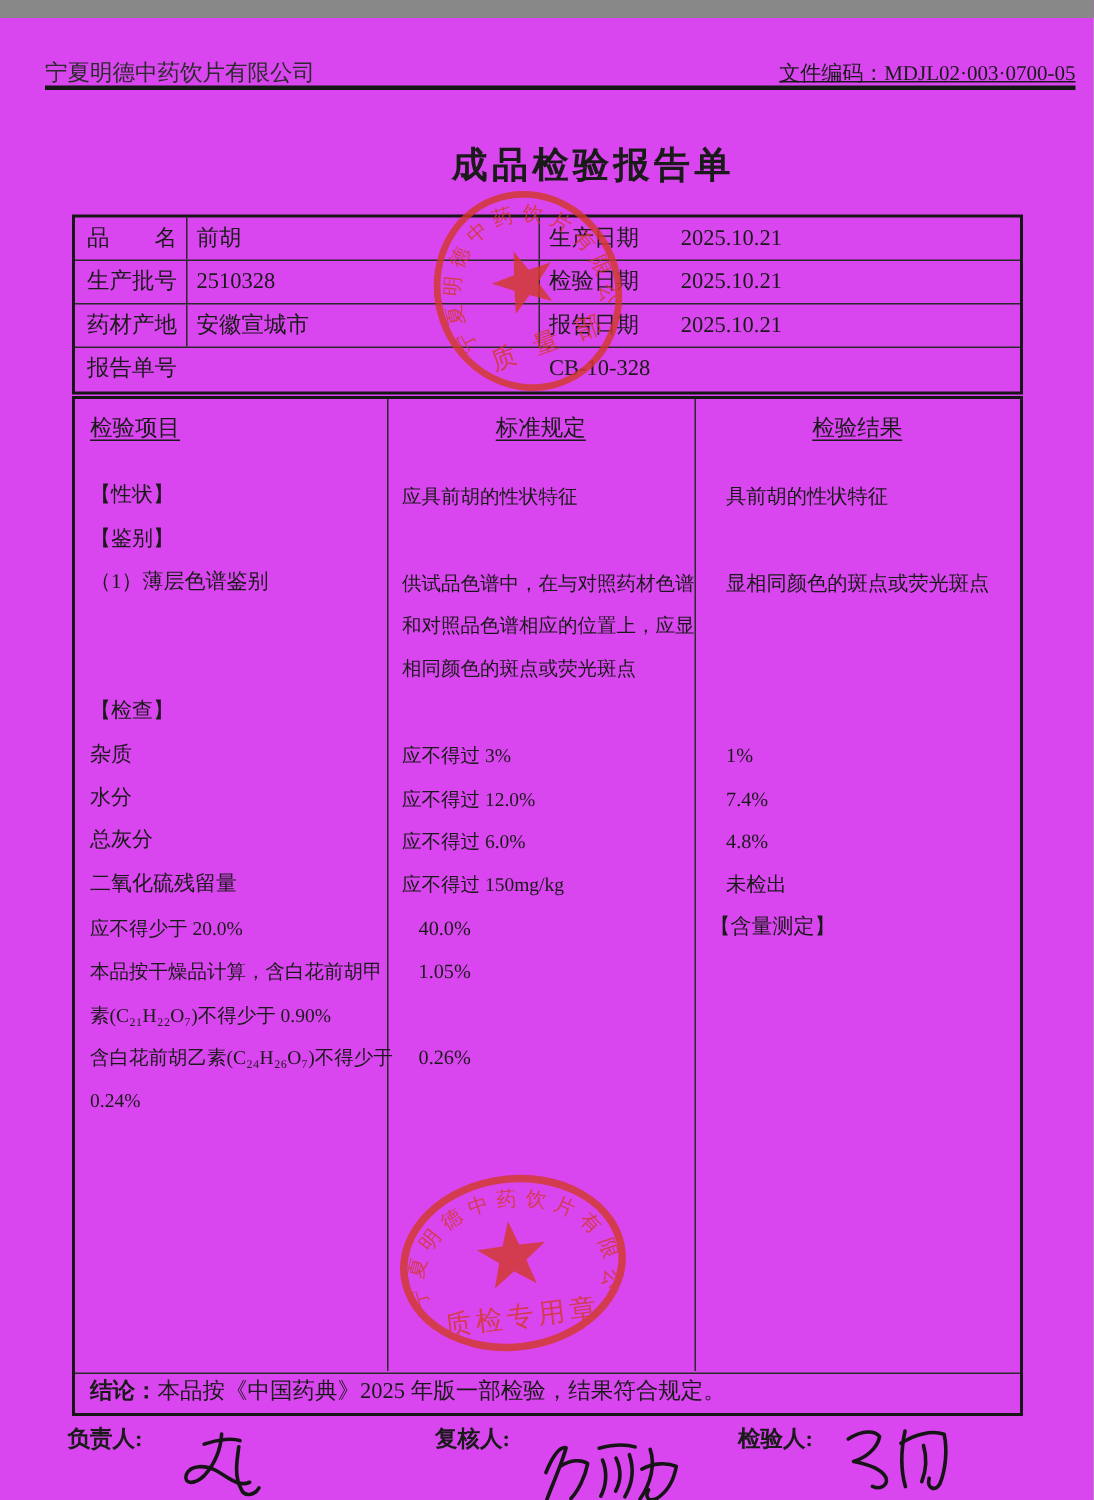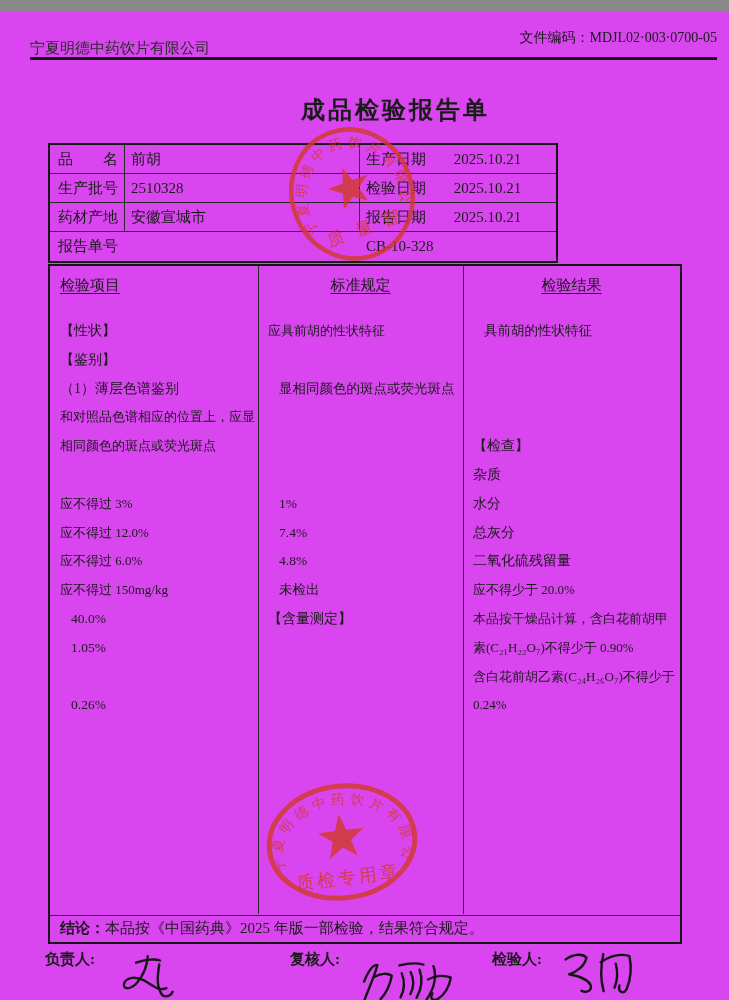--- a/index.html
+++ b/index.html
@@ -3,27 +3,27 @@
 <meta charset="utf-8">
 <style>
   html,body{margin:0;padding:0;background:#888;}
   .page{
     position:relative;width:729px;height:1000px;background:#d946ef;
     font-family:"Liberation Serif","DejaVu Serif",serif;color:#1a1a1a;
     overflow:hidden;margin:12px auto;border-right:1px solid #e0e0e0;
   }
   
   .hdr-company{position:absolute;left:30px;top:27px;font-size:15px;color:#2b2b2b;}
-  .hdr-code{position:absolute;right:12px;top:17px;font-size:14px;white-space:nowrap;}
+  .hdr-code{position:absolute;right:12px;top:28px;font-size:14px;white-space:nowrap;text-decoration:underline;}
   .hdr-rule{position:absolute;left:30px;right:12px;top:45px;height:3px;background:#161616;}
   
   .title{position:absolute;left:0;top:82px;width:100%;text-align:center;
     font-size:24px;font-weight:bold;letter-spacing:3px;padding-left:31px;}
   
-  .info-table{position:absolute;left:48px;top:131px;width:510px;height:120px;
+  .info-table{position:absolute;left:48px;top:131px;width:634px;height:120px;
     border:2px solid #161616;box-sizing:border-box;font-size:15px;}
   .irow{display:flex;height:29px;border-bottom:1px solid #2a2a2a;box-sizing:border-box;}
   .irow.last{border-bottom:none;}
   .ilabel{width:75px;border-right:1px solid #2a2a2a;box-sizing:border-box;
     padding-left:8px;line-height:28px;white-space:nowrap;}
   .ilabel.span2{width:310px;border-right:none;}
   .ival{width:235px;border-right:1px solid #2a2a2a;box-sizing:border-box;
     padding-left:6px;line-height:28px;white-space:nowrap;}
   .iright{flex:1;line-height:28px;padding-left:6px;white-space:nowrap;}
   .irlabel{display:inline-block;width:84px;}
@@ -116,20 +116,21 @@
     </div>
 
     <div class="insp-body">
       <div class="c1">【性状】</div>
       <div class="c2">应具前胡的性状特征</div>
       <div class="c3">具前胡的性状特征</div>
       <div class="c1">【鉴别】</div>
       <div class="c2"></div>
       <div class="c3"></div>
       <div class="c1">（1）薄层色谱鉴别</div>
+      <div class="c2">供试品色谱中，在与对照药材色谱</div>
       <div class="c3">显相同颜色的斑点或荧光斑点</div>
       <div class="c1"></div>
       <div class="c2">和对照品色谱相应的位置上，应显</div>
       <div class="c3"></div>
       <div class="c1"></div>
       <div class="c2">相同颜色的斑点或荧光斑点</div>
       <div class="c3"></div>
       <div class="c1">【检查】</div>
       <div class="c2"></div>
       <div class="c3"></div>

